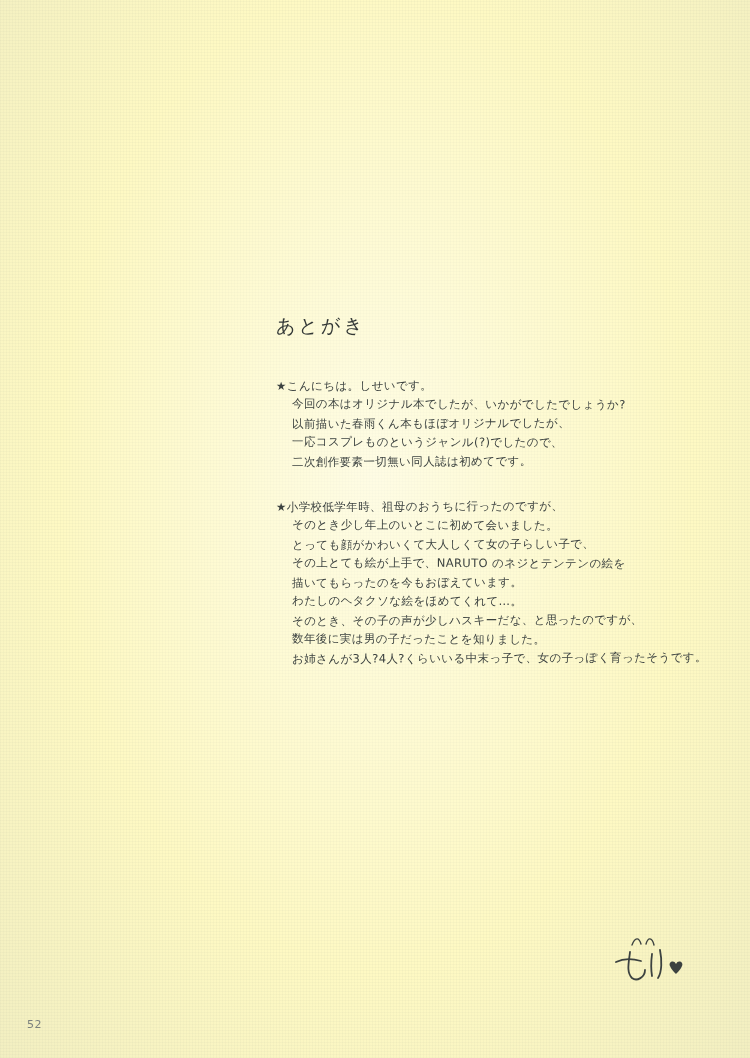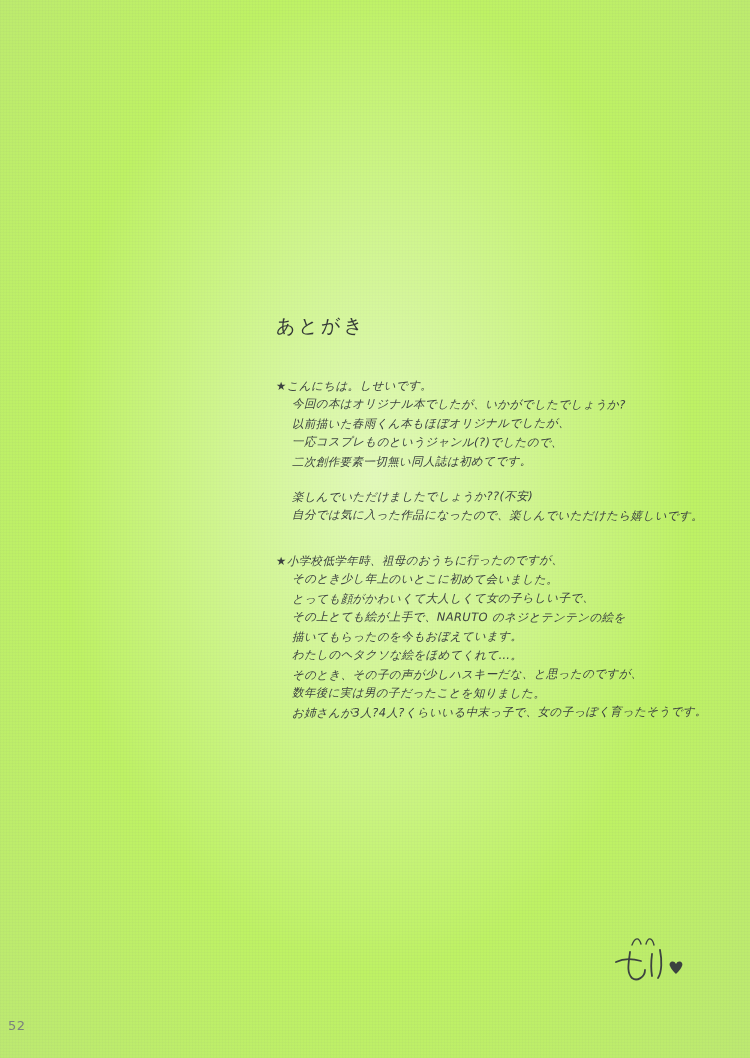--- a/index.html
+++ b/index.html
@@ -7,21 +7,21 @@
     padding: 0;
     background: #ffffff;
   }
   body {
     font-family: "DejaVu Sans", sans-serif;
   }
   .page {
     position: relative;
     width: 750px;
     height: 1058px;
-    background: #bef264;
+    background: #fef9c3;
     overflow: hidden;
   }
   
   .paper-texture {
     position: absolute;
     inset: 0;
     background-image:
       repeating-linear-gradient(0deg, rgba(120,130,125,0.045) 0px, rgba(120,130,125,0.045) 1px, rgba(255,255,255,0) 1px, rgba(255,255,255,0) 3px),
       repeating-linear-gradient(90deg, rgba(120,130,125,0.045) 0px, rgba(120,130,125,0.045) 1px, rgba(255,255,255,0) 1px, rgba(255,255,255,0) 3px);
     pointer-events: none;
@@ -45,21 +45,20 @@
     font-family: "DejaVu Sans", sans-serif;
     font-size: 19px;
     letter-spacing: 3px;
     color: #333836;
     margin-bottom: 38px;
     transform: rotate(-0.4deg);
   }
 
   .block {
     margin-bottom: 26px;
-    font-style: italic;
   }
   .para {
     margin-bottom: 16px;
   }
   .line {
     font-size: 11.5px;
     line-height: 19px;
     letter-spacing: 0.4px;
     color: #3c4240;
     white-space: nowrap;
@@ -79,23 +78,23 @@
     position: absolute;
     left: 608px;
     top: 932px;
     width: 90px;
     height: 60px;
   }
   .signature svg { display: block; }
 
   .page-number {
     position: absolute;
-    left: 8px;
+    left: 27px;
     top: 1018px;
-    font-size: 13px;
+    font-size: 11px;
     color: #7b817e;
     letter-spacing: 0.5px;
   }
 </style>
 </head>
 <body>
 
 <div class="page">
   <div class="paper-texture"></div>
   <div class="paper-vignette"></div>
@@ -103,24 +102,20 @@
   <div class="content">
     <div class="afterword-title">あとがき</div>
 
     <div class="block">
       <div class="para">
         <div class="line star">★こんにちは。しせいです。</div>
         <div class="line indent">今回の本はオリジナル本でしたが、いかがでしたでしょうか?</div>
         <div class="line indent">以前描いた春雨くん本もほぼオリジナルでしたが、</div>
         <div class="line indent">一応コスプレものというジャンル(?)でしたので、</div>
         <div class="line indent">二次創作要素一切無い同人誌は初めてです。</div>
-      </div>
-      <div class="para">
-        <div class="line indent">楽しんでいただけましたでしょうか??(不安)</div>
-        <div class="line indent">自分では気に入った作品になったので、楽しんでいただけたら嬉しいです。</div>
       </div>
     </div>
 
     <div class="block">
       <div class="para">
         <div class="line star">★小学校低学年時、祖母のおうちに行ったのですが、</div>
         <div class="line indent">そのとき少し年上のいとこに初めて会いました。</div>
         <div class="line indent">とっても顔がかわいくて大人しくて女の子らしい子で、</div>
         <div class="line indent">その上とても絵が上手で、NARUTO のネジとテンテンの絵を</div>
         <div class="line indent">描いてもらったのを今もおぼえています。</div>

